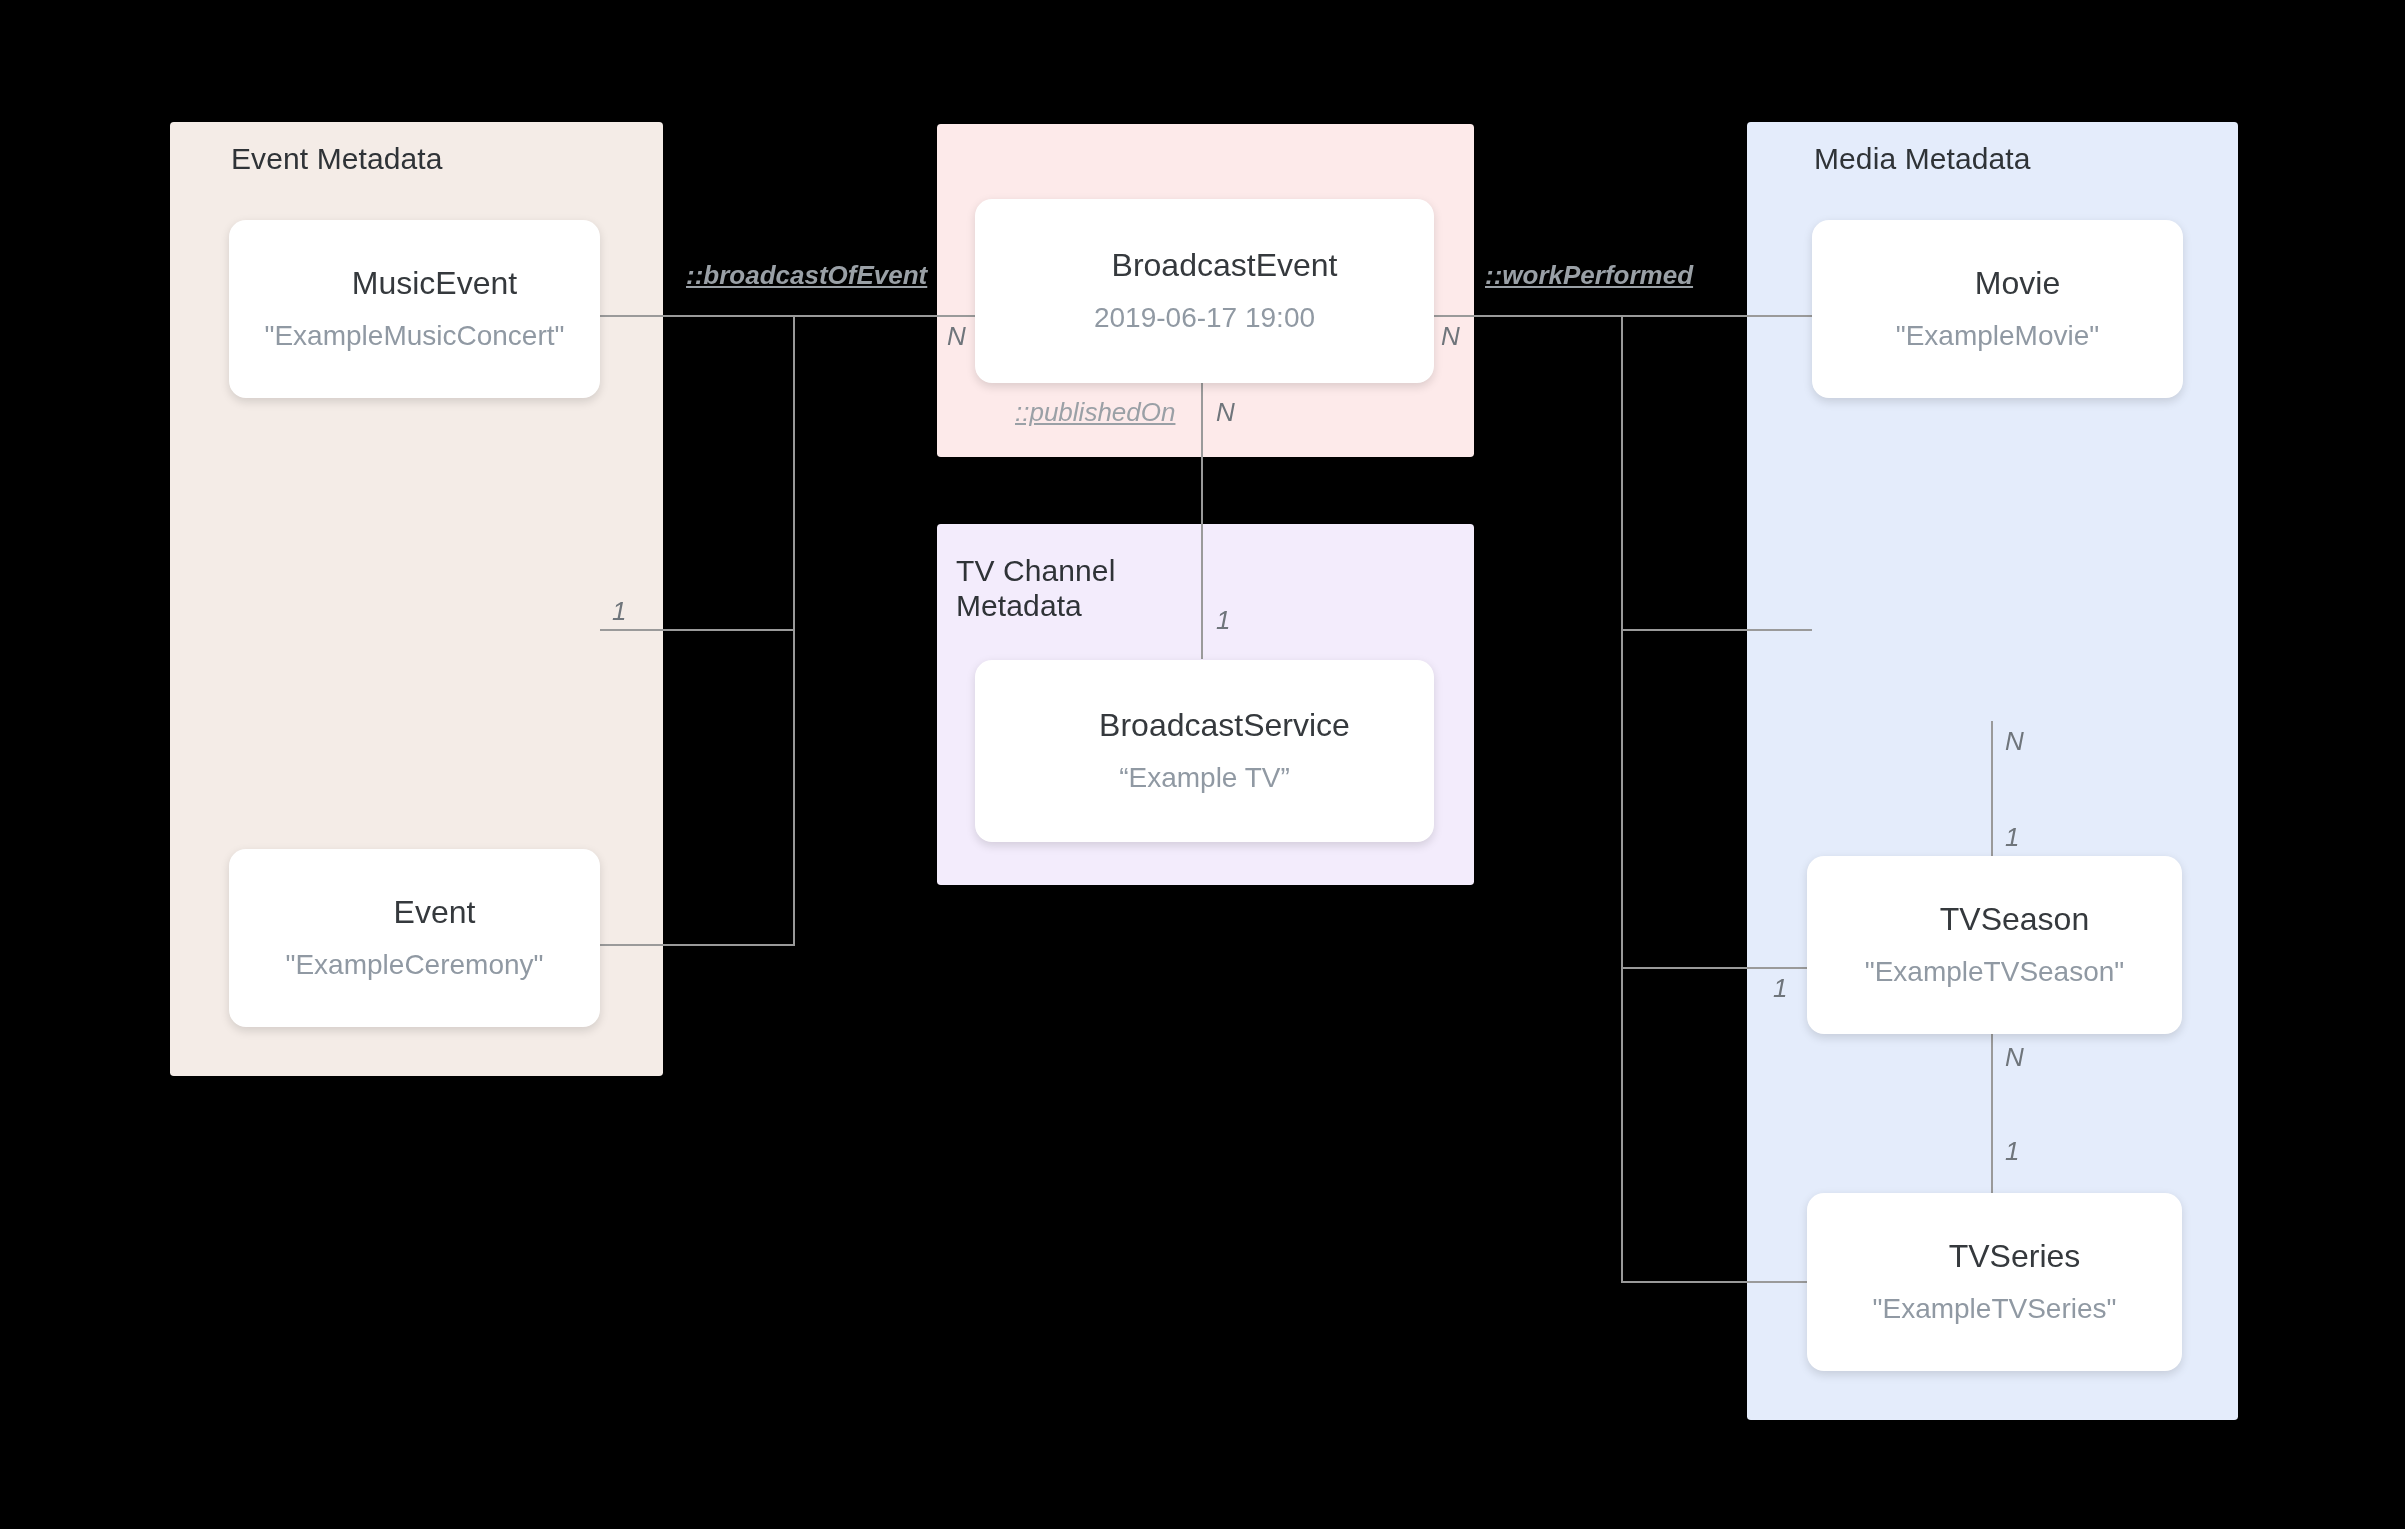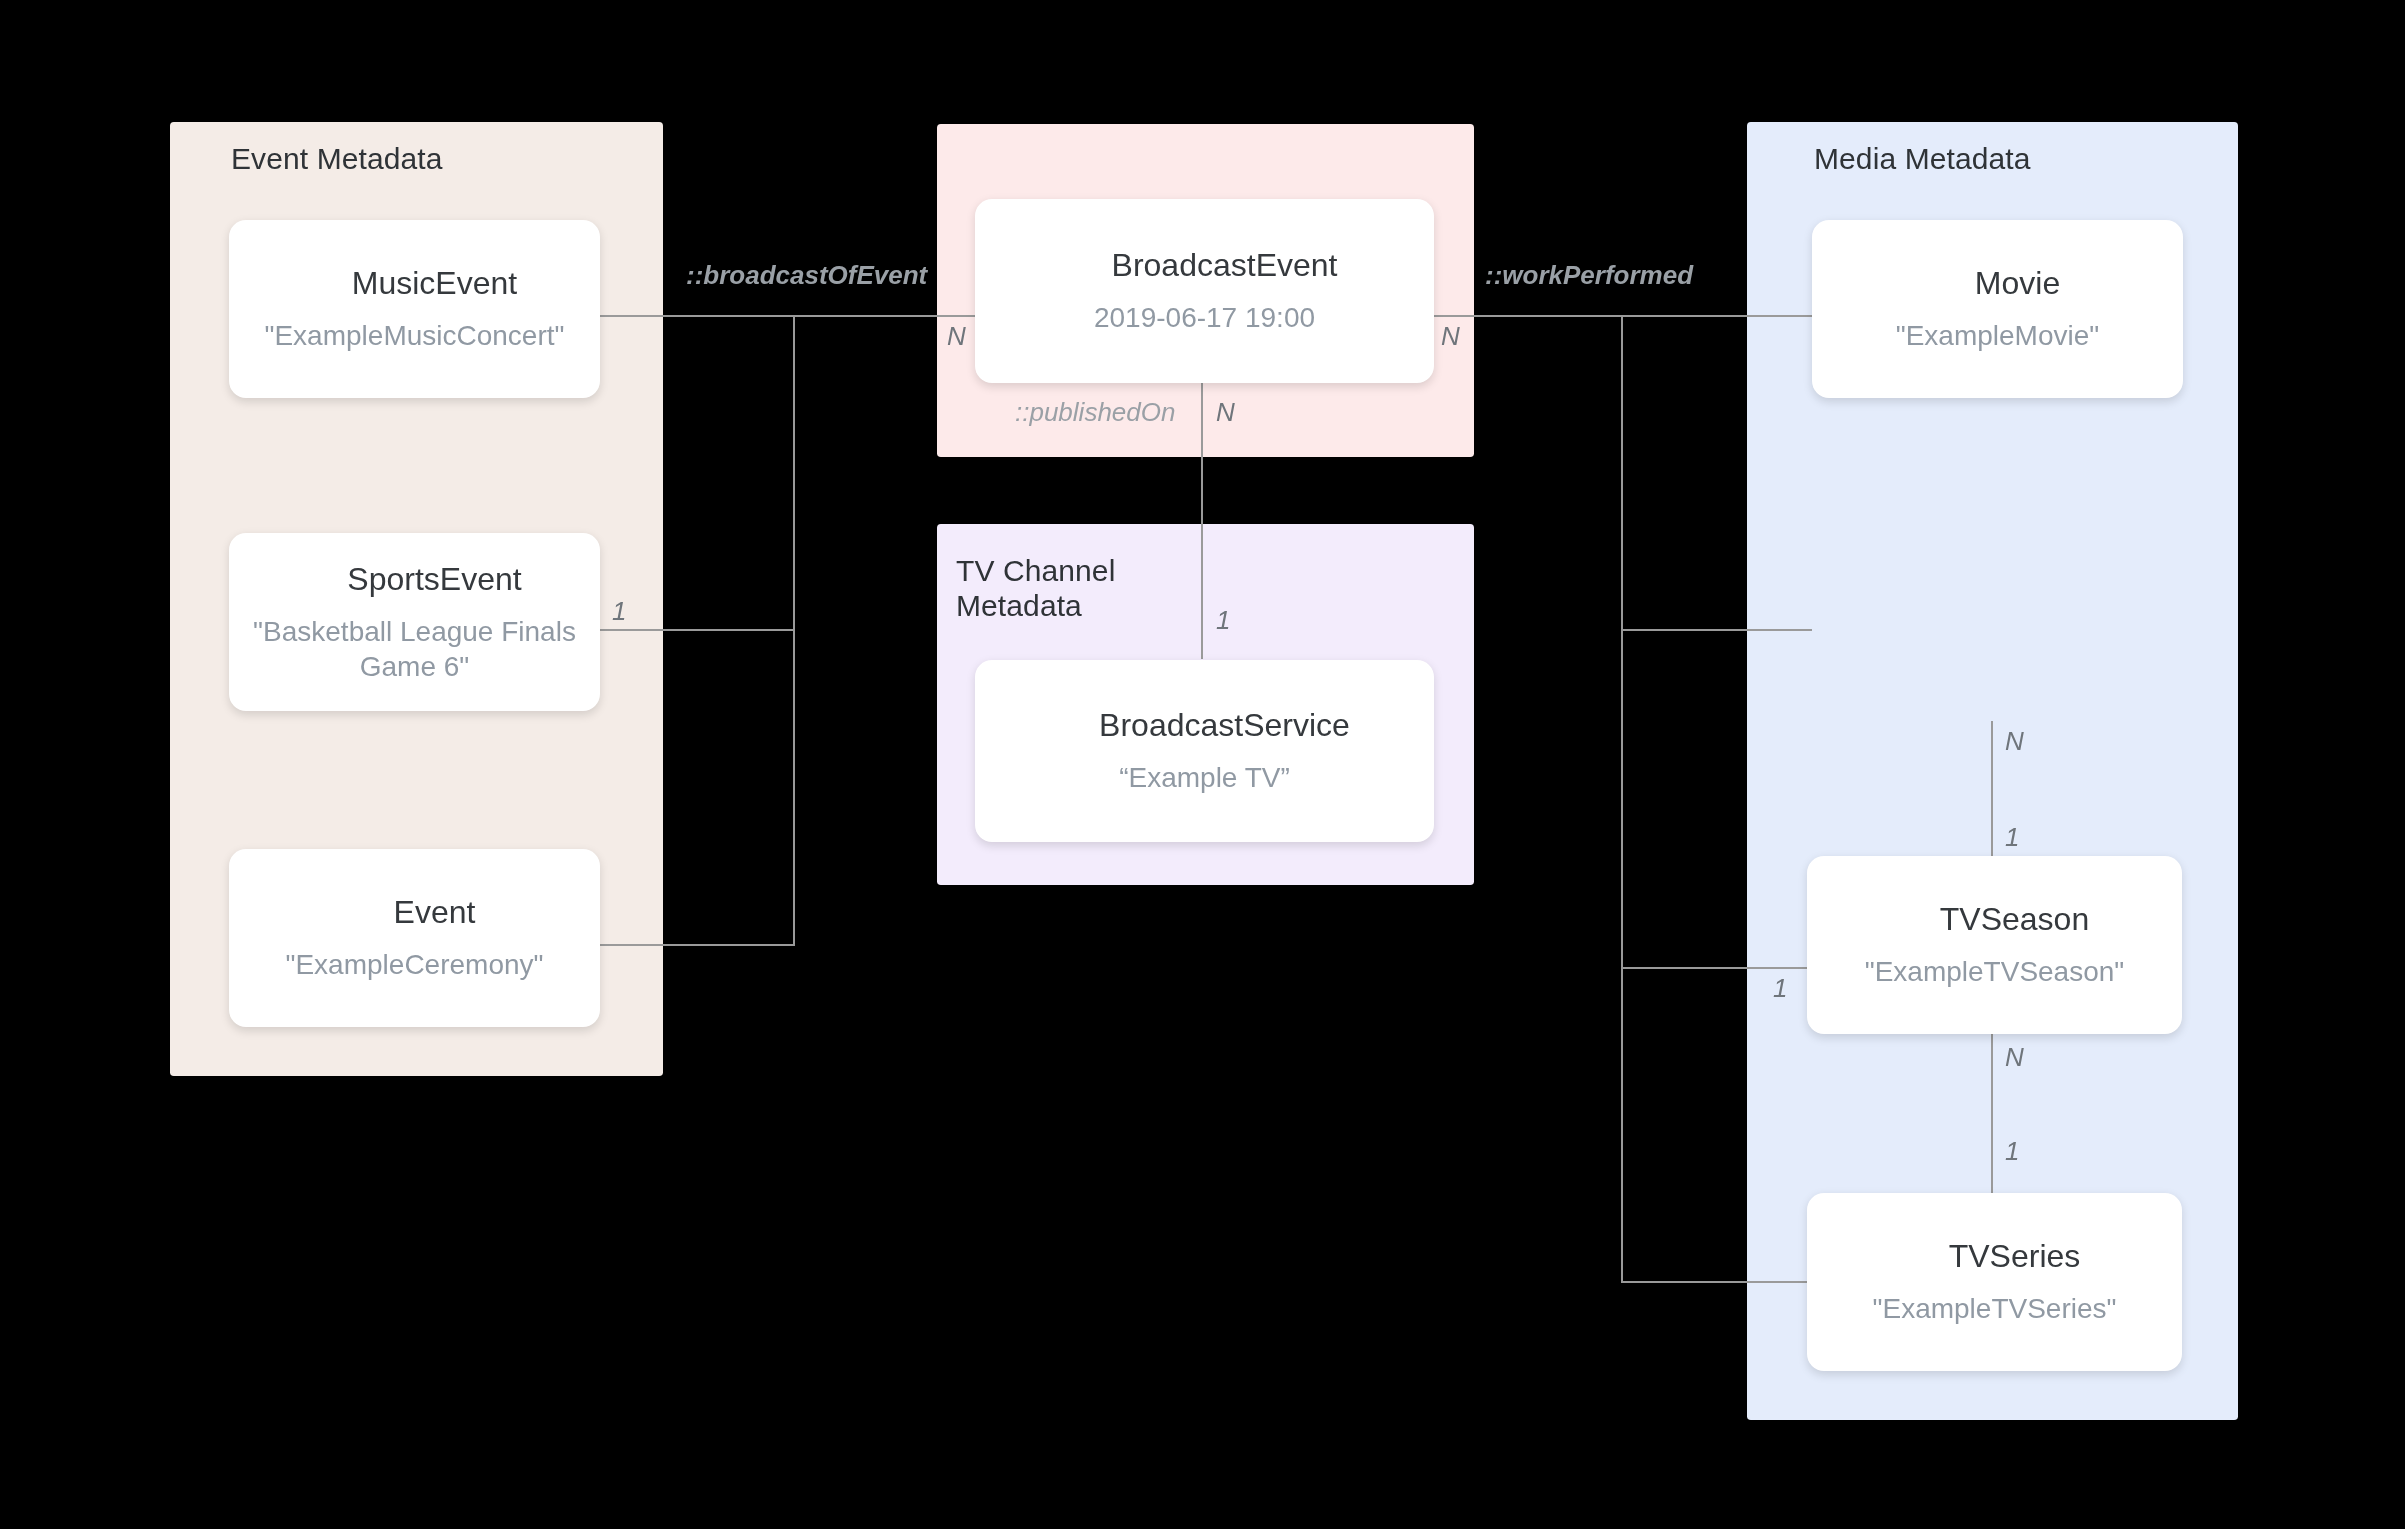--- a/index.html
+++ b/index.html
@@ -67,20 +67,21 @@
   .edge-v { width: 1.9px; }
 
   
   .rel-label {
     position: absolute;
     font-size: 26px;
     font-style: italic;
     font-weight: bold;
     color: #9aa0a6;
     white-space: nowrap;
+    text-decoration: underline;
   }
   .card-label {
     position: absolute;
     font-size: 26px;
     font-style: italic;
     color: #6f757b;
     white-space: nowrap;
   }
 </style>
 </head>
@@ -139,24 +140,20 @@
   <div class="card-label" style="left:2005px; top:822px;">1</div>
   <div class="card-label" style="left:1773px; top:973px;">1</div>
   <div class="card-label" style="left:2005px; top:1042px;">N</div>
   <div class="card-label" style="left:2005px; top:1136px;">1</div>
 
   <div class="card" style="left:229px; top:220px; width:371px; height:178px;">
     <div class="card-type">MusicEvent</div>
     <div class="card-value">"ExampleMusicConcert"</div>
   </div>
 
-  <div class="card" style="left:229px; top:533px; width:371px; height:178px;">
-    <div class="card-type">SportsEvent</div>
-    <div class="card-value">"Basketball League Finals Game 6"</div>
-  </div>
 
   <div class="card" style="left:229px; top:849px; width:371px; height:178px;">
     <div class="card-type">Event</div>
     <div class="card-value">"ExampleCeremony"</div>
   </div>
 
   <div class="card" style="left:975px; top:199px; width:459px; height:184px;">
     <div class="card-type">BroadcastEvent</div>
     <div class="card-value">2019-06-17 19:00</div>
   </div>

